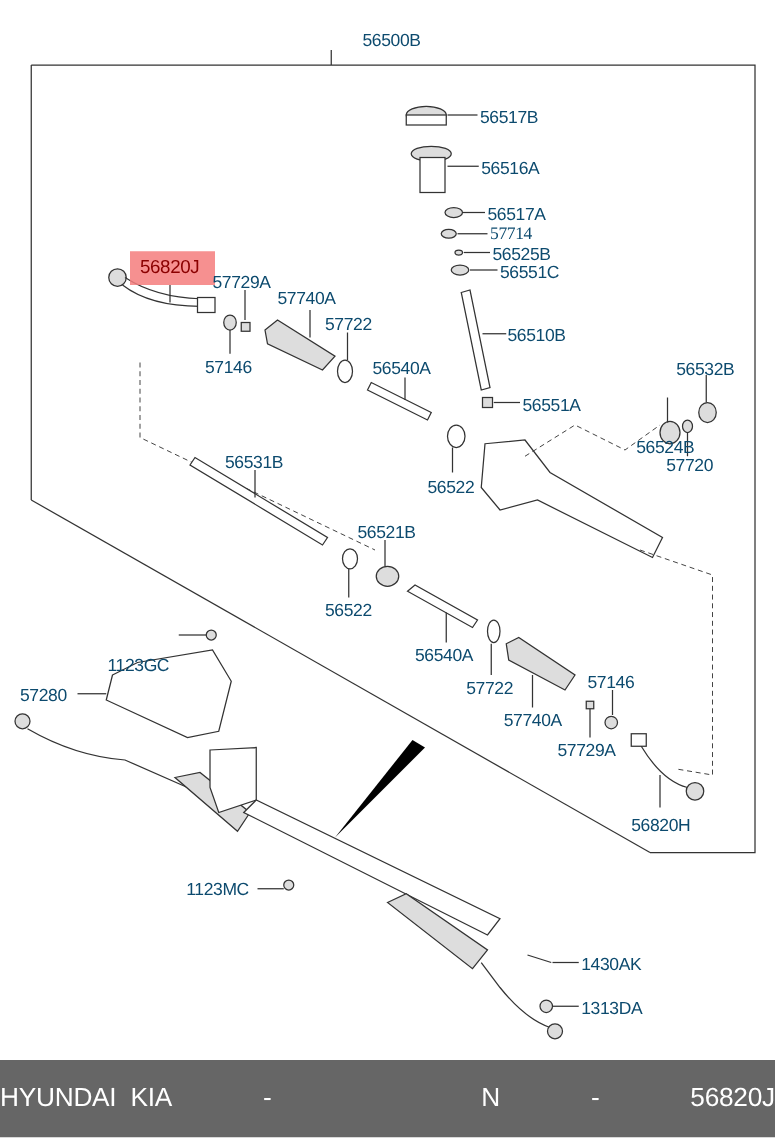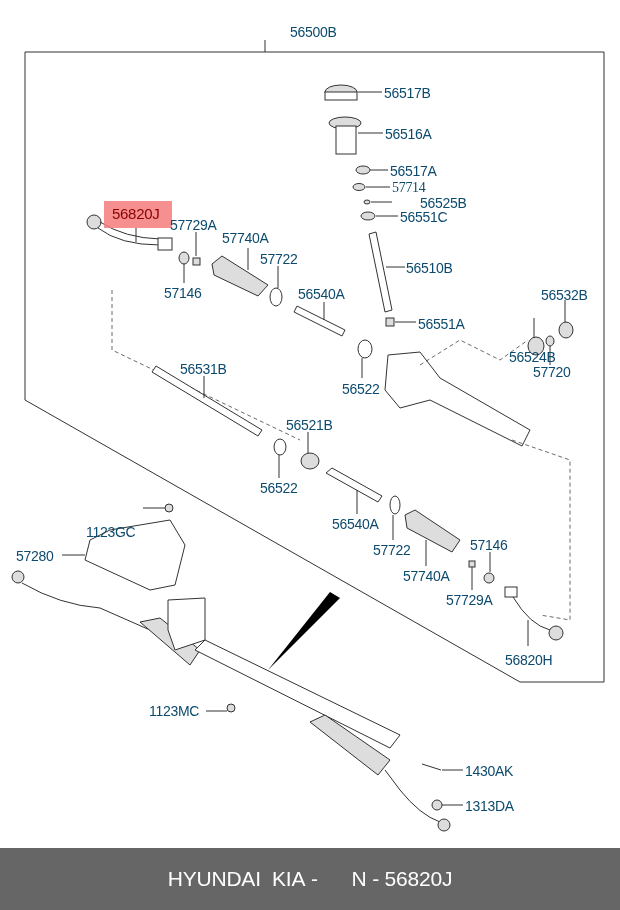--- a/index.html
+++ b/index.html
@@ -2,21 +2,21 @@
 <html><head>
 <meta charset="utf-8">
 <style>
   html, body { margin:0; padding:0; background:#ffffff; }
   body { width:620px; height:910px; position:relative; overflow:hidden; font-family:"Liberation Sans", sans-serif; }
   #diagram { position:absolute; left:0; top:0; width:620px; height:848px; }
   .lbl { position:absolute; font-size:14px; color:#0c4a6e; white-space:nowrap; line-height:16px; letter-spacing:-0.3px; }
   .hl { position:absolute; background:#f47c7c; opacity:0.85; }
   .hl-text { position:absolute; font-size:15px; color:#8b0000; line-height:18px; letter-spacing:-0.3px; }
   #footer { position:absolute; left:0; top:848px; width:620px; height:62px; background:#666666; color:#ffffff;
-            font-size:21px; display:flex; align-items:center; justify-content:center; letter-spacing:-0.2px; }
+            font-size:21px; display:flex; align-items:center; justify-content:space-between; letter-spacing:-0.2px; }
   #footer span { white-space:pre; }
   svg { position:absolute; left:0; top:0; }
   .ln { stroke:#333; stroke-width:1; fill:none; }
   .dash { stroke:#444; stroke-width:0.8; fill:none; stroke-dasharray:4 3; }
   .part { stroke:#333; stroke-width:1; fill:#fff; }
   .partg { stroke:#333; stroke-width:1; fill:#ddd; }
 </style>
 </head>
 <body>
 
@@ -128,21 +128,21 @@
     <circle class="partg" cx="437" cy="805" r="5"></circle>
     <line class="ln" x1="442" y1="805" x2="463" y2="805"></line>
   </svg>
 
   <div class="lbl" style="left:290px;top:24px;">56500B</div>
 
   <div class="lbl" style="left:384px;top:85px;">56517B</div>
   <div class="lbl" style="left:385px;top:126px;">56516A</div>
   <div class="lbl" style="left:390px;top:163px;">56517A</div>
   <div class="lbl" style="left:392px;top:180px;font-family:Liberation Serif, serif;">57714</div>
-  <div class="lbl" style="left:394px;top:195px;margin-left:26px;">56525B</div>
+  <div class="lbl" style="left:394px;top:195px;">56525B</div>
   <div class="lbl" style="left:400px;top:209px;">56551C</div>
   <div class="lbl" style="left:406px;top:260px;">56510B</div>
 
   <div class="hl" style="left:104px;top:201px;width:68px;height:27px;"></div>
   <div class="hl-text" style="left:112px;top:205px;">56820J</div>
 
   <div class="lbl" style="left:170px;top:217px;">57729A</div>
   <div class="lbl" style="left:222px;top:230px;">57740A</div>
   <div class="lbl" style="left:260px;top:251px;">57722</div>
   <div class="lbl" style="left:164px;top:285px;">57146</div>

